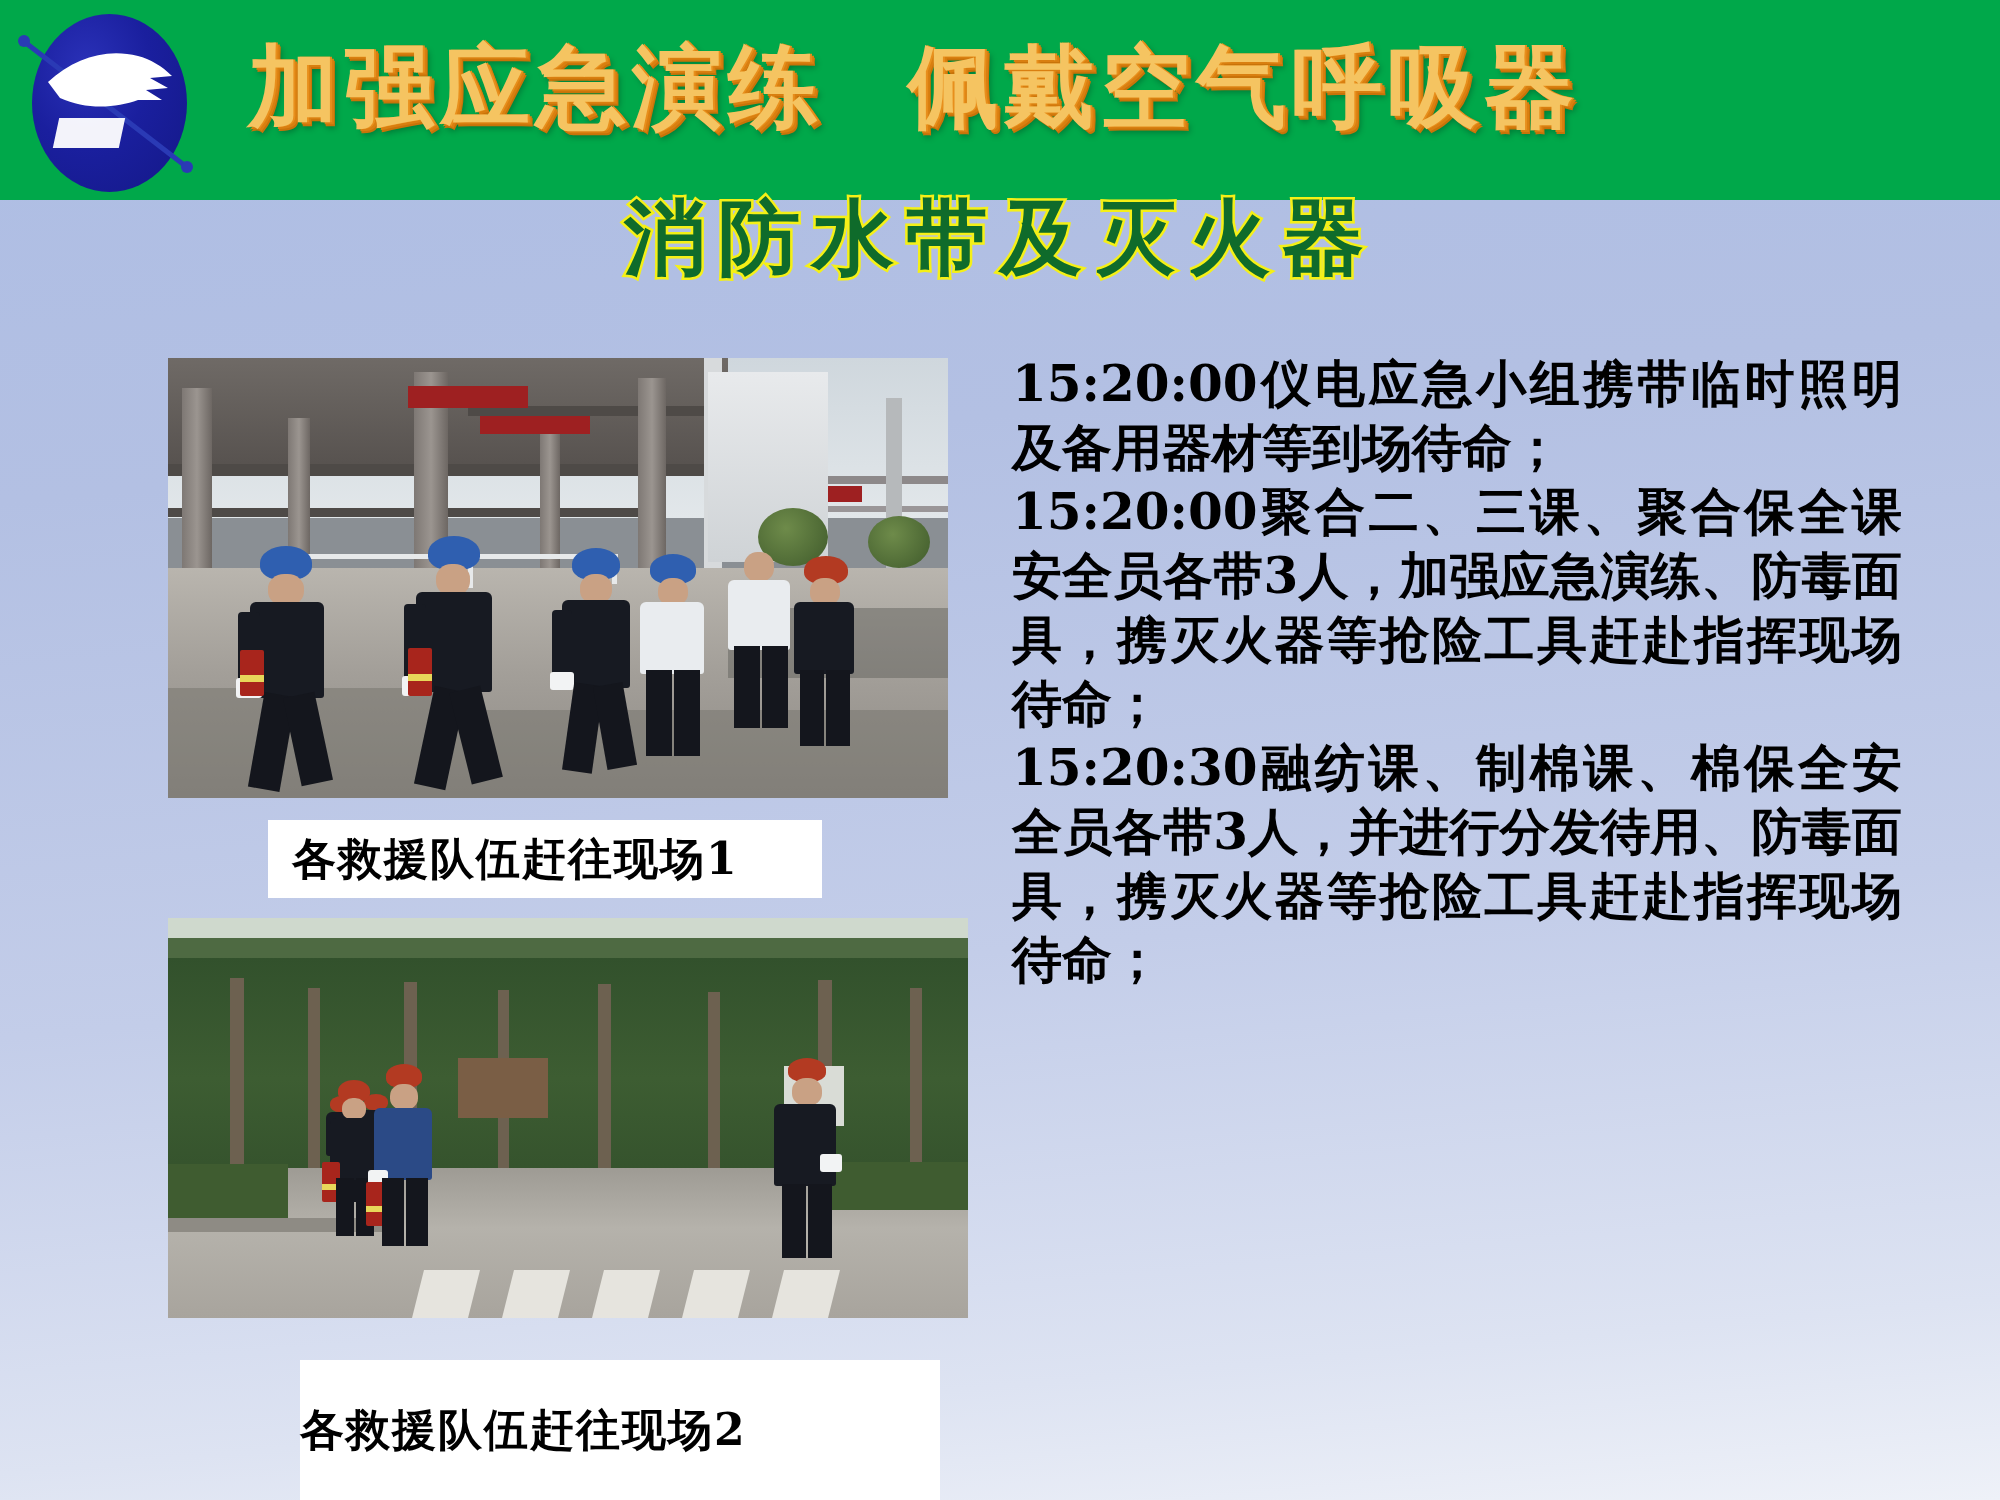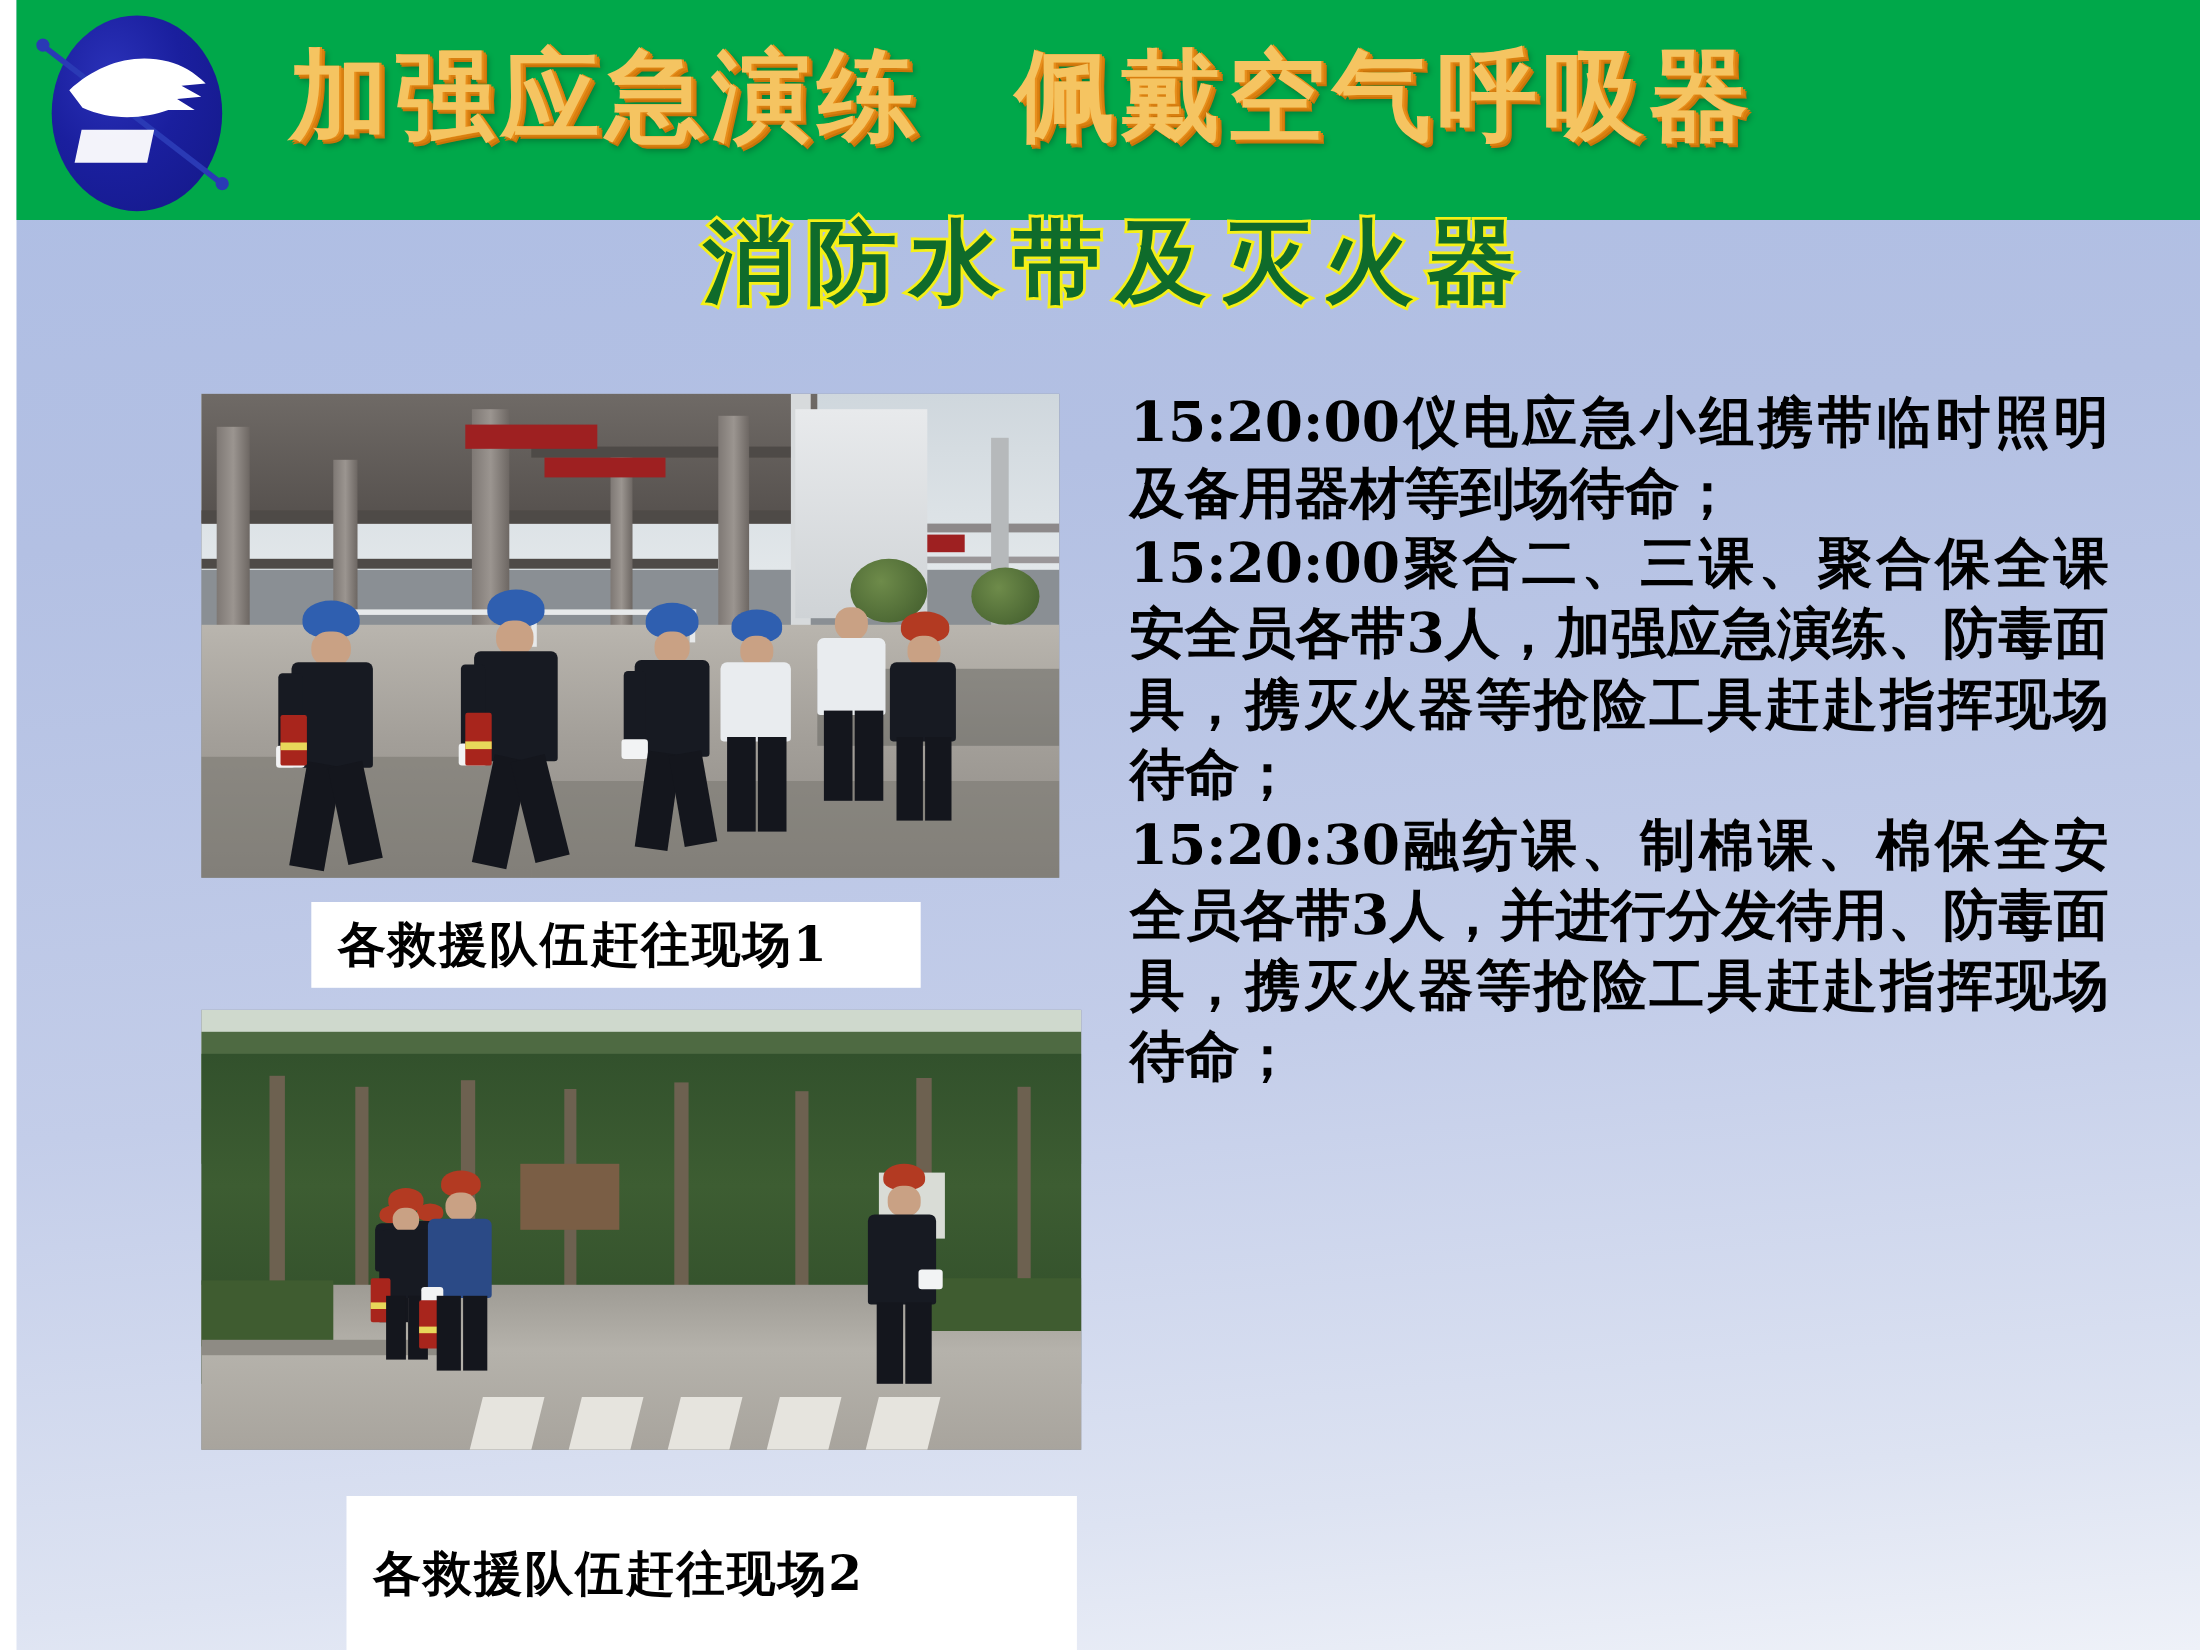--- a/index.html
+++ b/index.html
@@ -13,21 +13,20 @@
     position: relative;
     overflow: hidden;
     font-family: "Liberation Sans", "DejaVu Sans", sans-serif;
   }
 
   
   .slide {
     position: absolute;
     inset: 0;
     background: linear-gradient(175deg, #adbde4 0%, #b3c0e3 30%, #c3cde9 62%, #dde3f2 88%, #eef1f8 100%);
-    margin-left: 15px;
   }
 
   
   .banner {
     position: absolute;
     left: 0;
     top: 0;
     width: 2000px;
     height: 200px;
     background: #00a84a;
@@ -129,21 +128,21 @@
     color: #000000;
     font-family: "DejaVu Serif", "Liberation Serif", serif;
     font-weight: bold;
     font-size: 44px;
     letter-spacing: 2px;
     display: flex;
     align-items: center;
     white-space: nowrap;
   }
   .caption-1 { left: 268px; top: 820px; width: 530px; height: 78px; padding-left: 24px; }
-  .caption-2 { left: 300px; top: 1360px; width: 640px; height: 140px; padding-left: 24px; }
+  .caption-2 { left: 300px; top: 1360px; width: 640px; height: 140px; }
 
   
   .body-text {
     position: absolute;
     left: 1012px;
     top: 352px;
     width: 890px;
     font-family: "DejaVu Serif", "Liberation Serif", serif;
     font-weight: bold;
     font-size: 50px;

